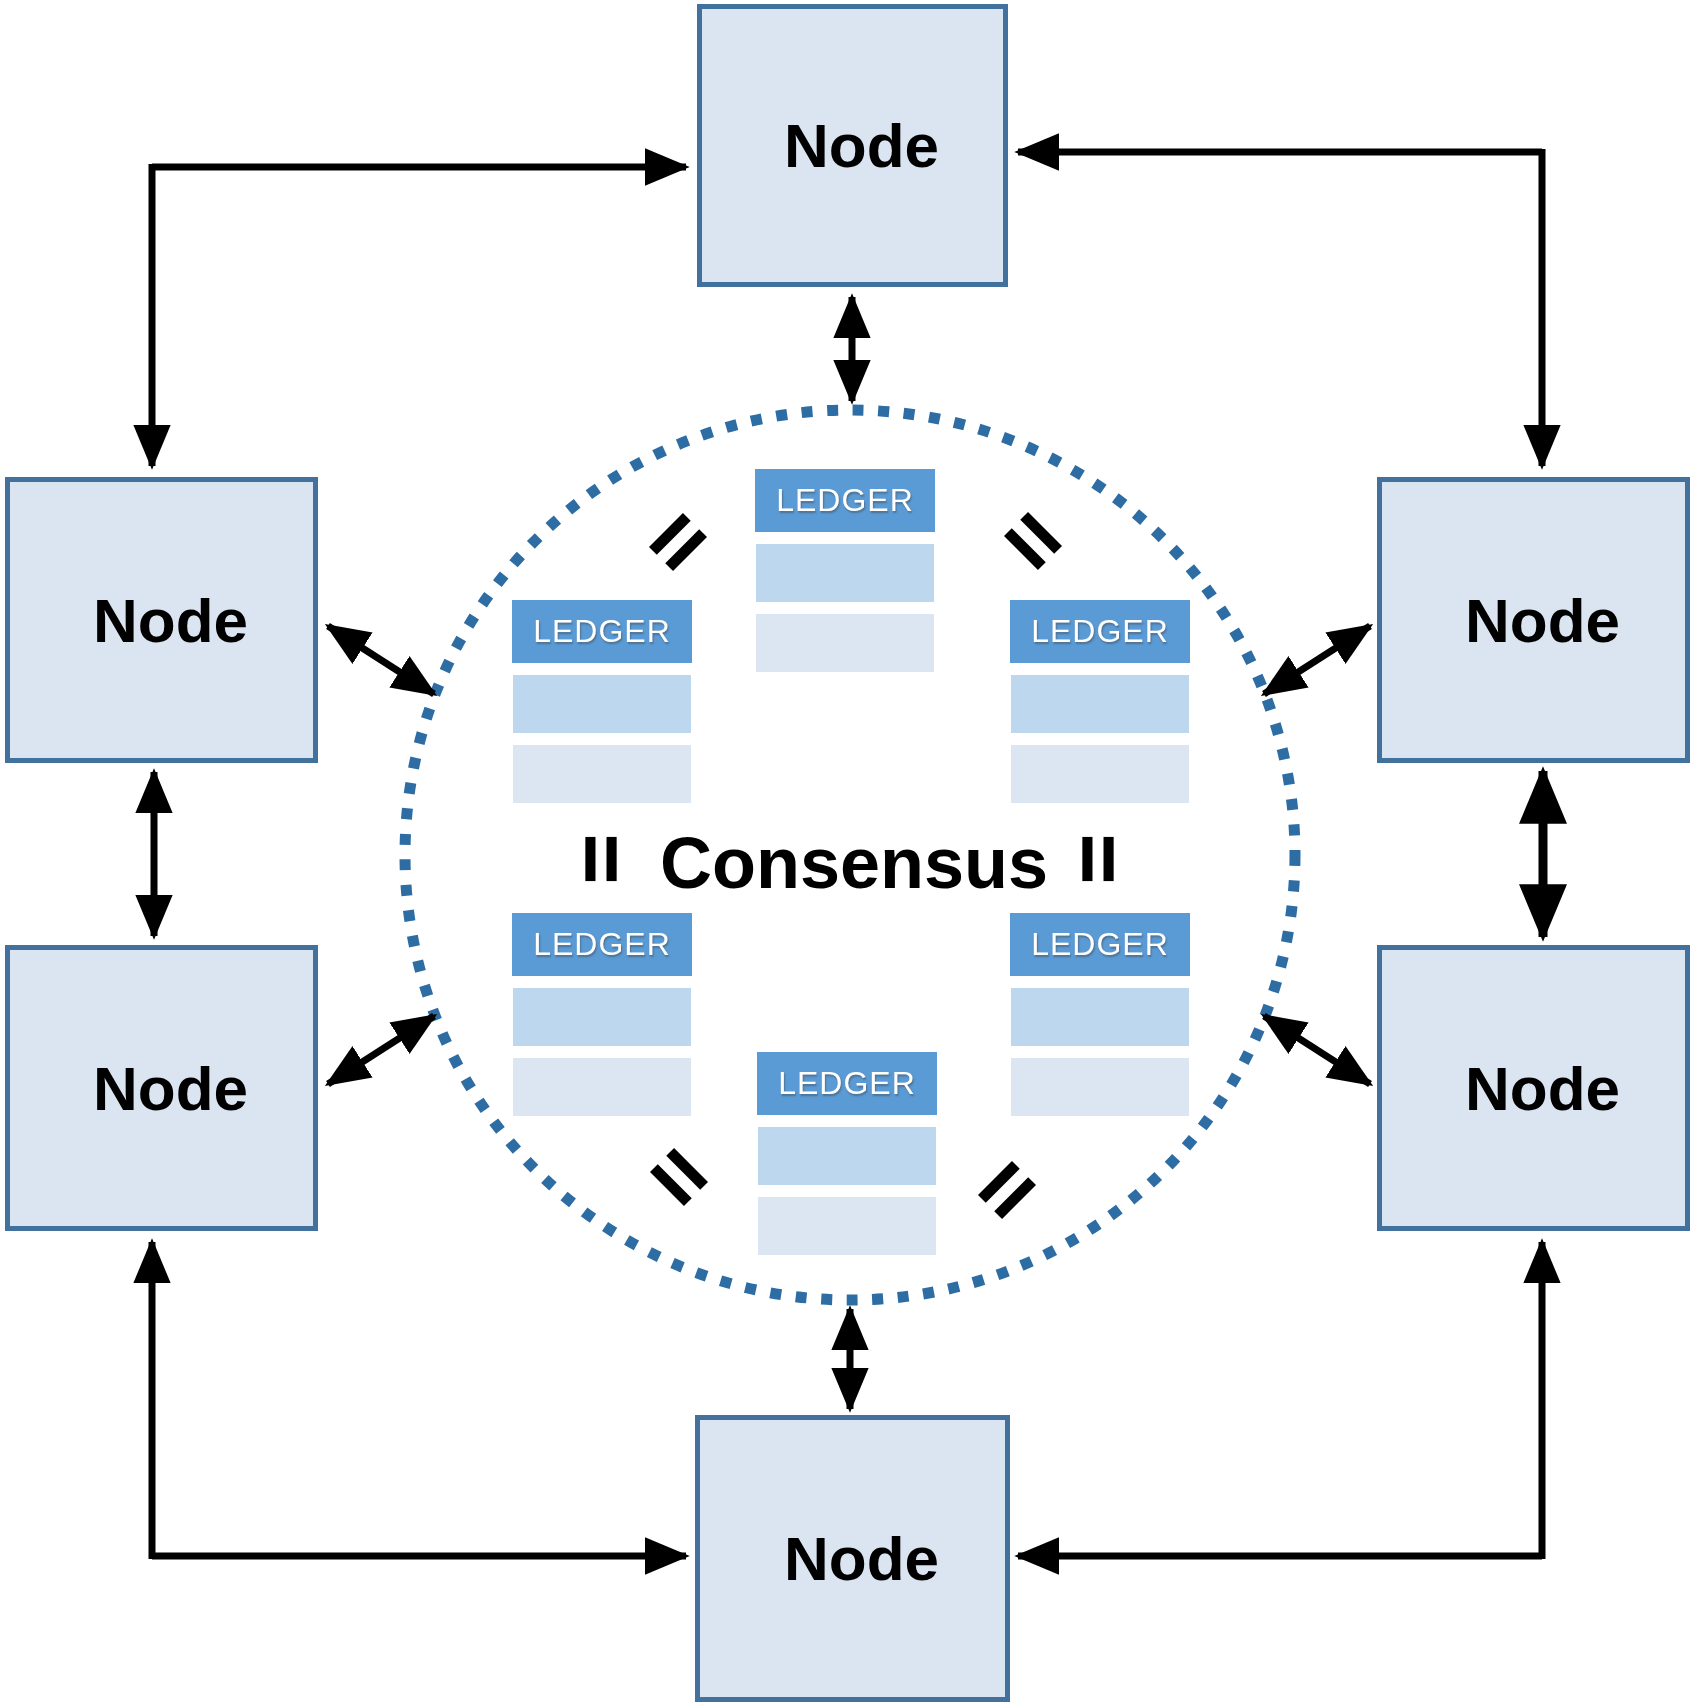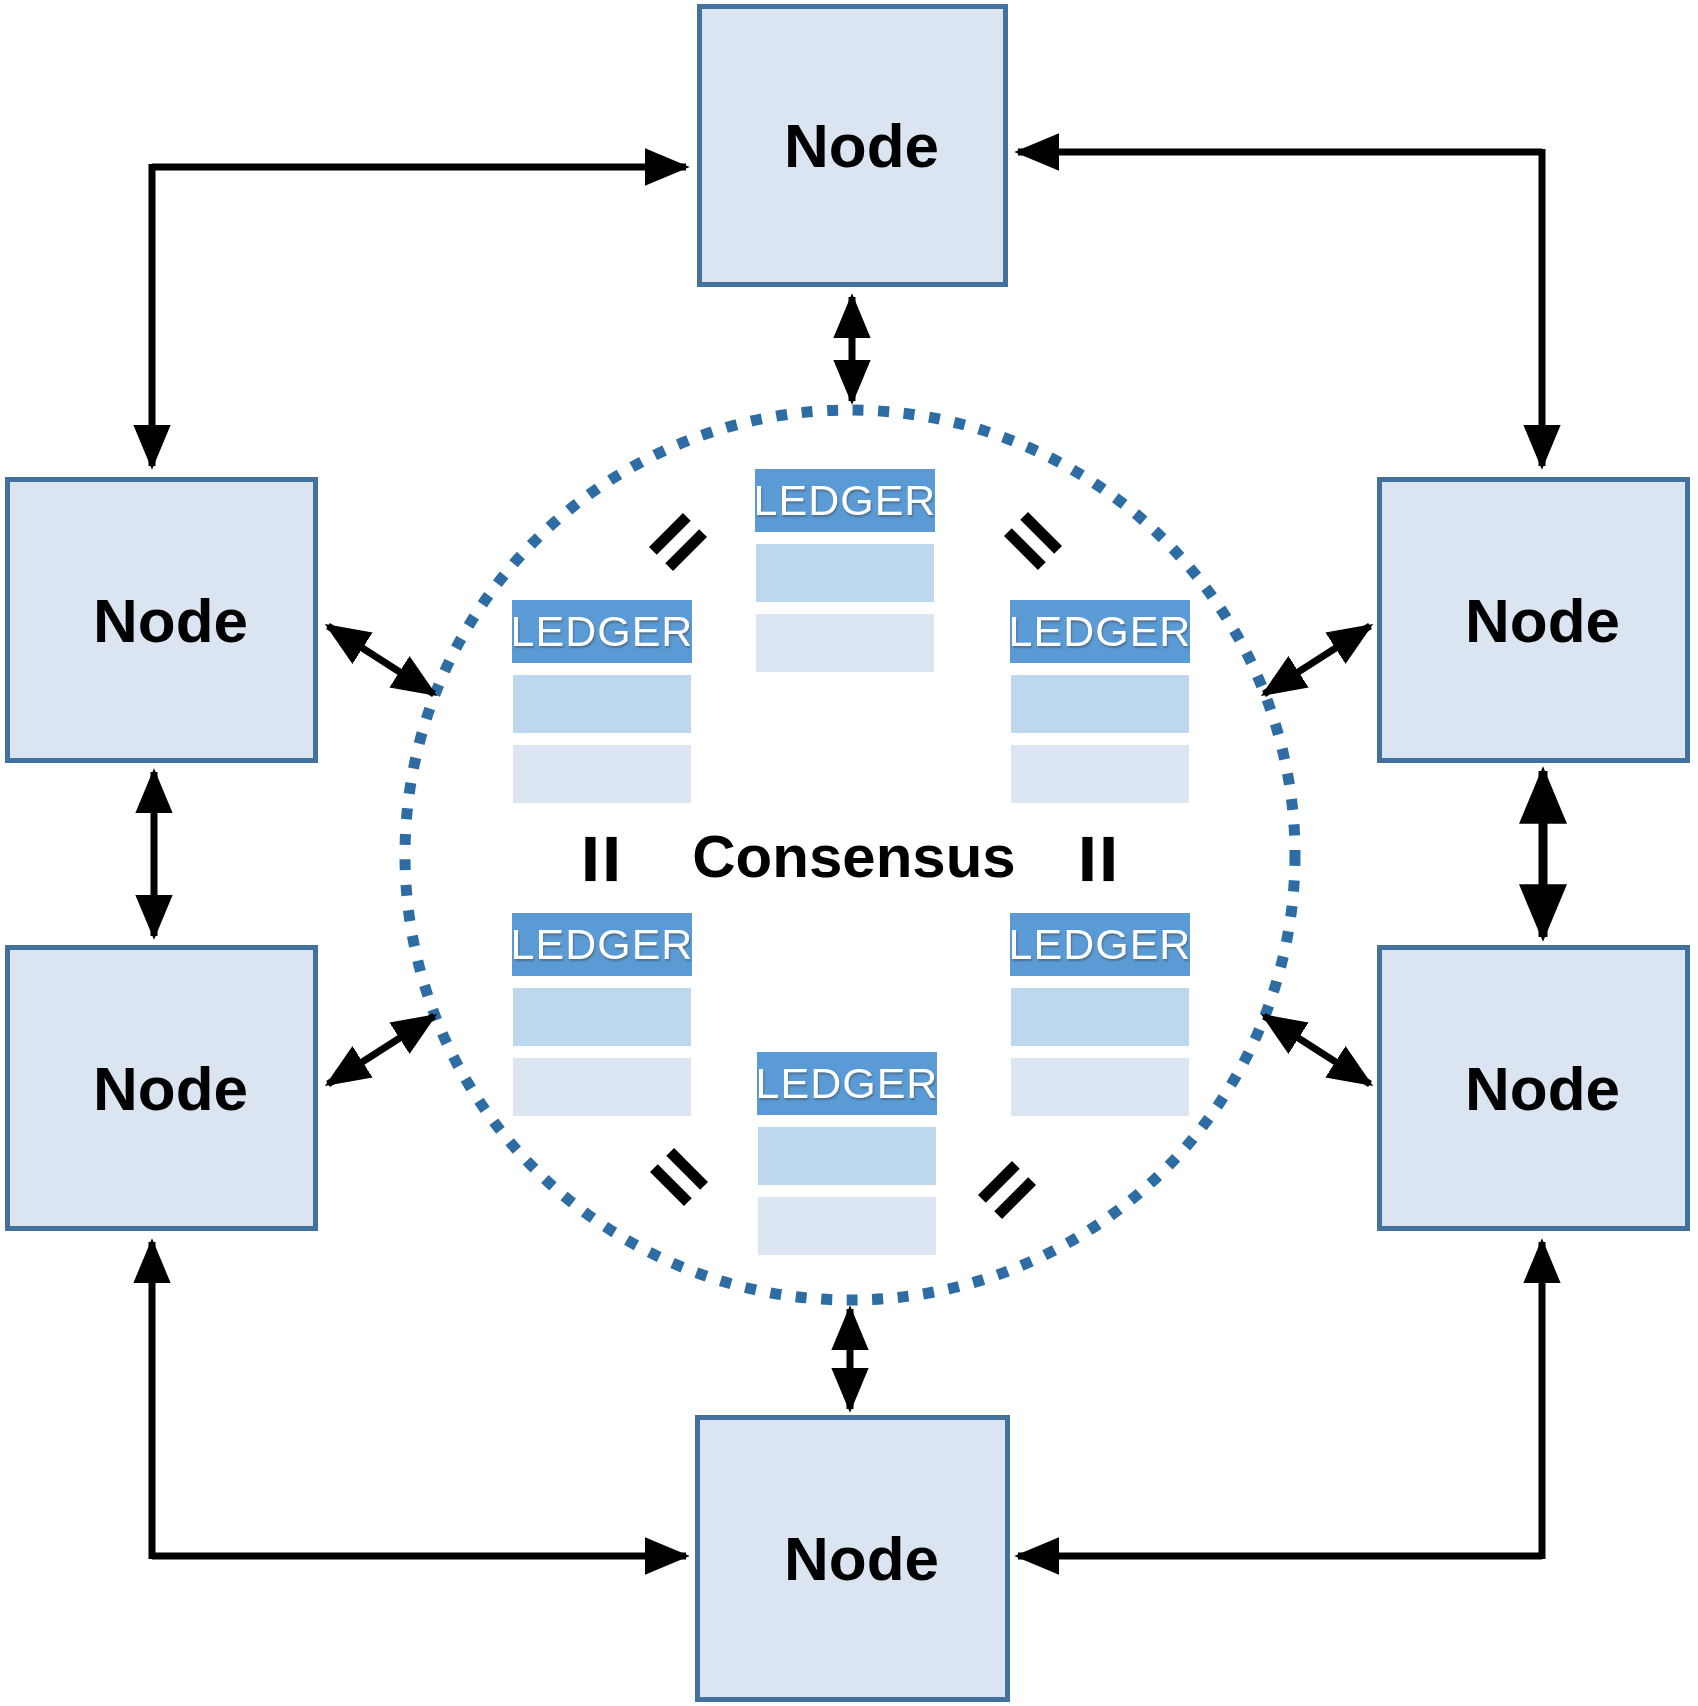--- a/index.html
+++ b/index.html
@@ -13,28 +13,28 @@
   .stage{position:absolute;inset:0;}
   svg.wires{position:absolute;left:0;top:0;}
 
   .node{position:absolute;background:var(--node-fill);border:5px solid var(--node-border);
         box-sizing:border-box;display:flex;align-items:center;justify-content:center;padding-left:18px;}
   .node span{font-size:62px;font-weight:bold;color:var(--node-text);}
 
   .ledger{position:absolute;width:180px;}
   .ledger .hd{width:180px;height:63px;background:var(--ledger-header);
         display:flex;align-items:center;justify-content:center;}
-  .ledger .hd span{color:var(--ledger-text);font-size:43px;letter-spacing:1px;
+  .ledger .hd span{color:var(--ledger-text);font-size:32px;letter-spacing:1px;
         text-shadow:1px 2px 2px rgba(60,60,60,.45);}
   .ledger .row{width:178px;height:58px;margin:12px 0 0 1px;}
   .ledger .r1{background:var(--ledger-row-medium);}
   .ledger .r2{background:var(--ledger-row-light);}
 
   .consensus{position:absolute;left:604px;top:822px;width:500px;text-align:center;
-        font-size:60px;font-weight:bold;color:#000;}
+        font-size:72px;font-weight:bold;color:#000;}
 
   .equals{position:absolute;width:48px;height:34px;display:flex;flex-direction:column;
         justify-content:space-between;}
   .equals .bar{display:block;width:48px;height:11px;background:#000;}
   .eq-rot90{transform:rotate(90deg) scale(.92);}
   .eq-rot45{transform:rotate(45deg);}
   .eq-rotm45{transform:rotate(-45deg);}
 </style>
 </head>
 <body>

